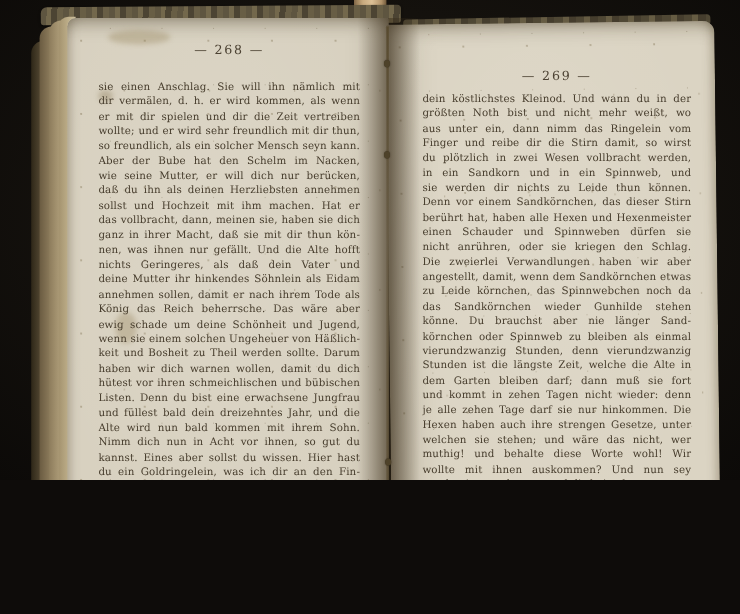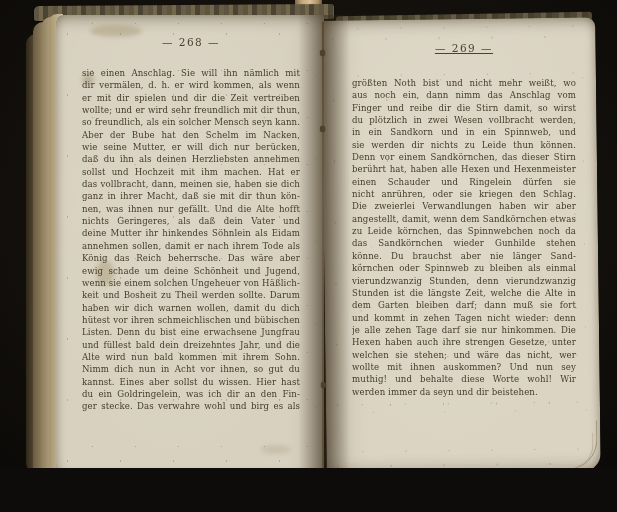--- a/index.html
+++ b/index.html
@@ -1,17 +1,17 @@
 <!DOCTYPE html>
 <html><head>
 <meta charset="utf-8">
 <style>
   html,body{margin:0;padding:0;background:#0e0c0a;}
   .scene{
-    position:relative;width:617px;height:468px;overflow:hidden;
+    position:relative;width:617px;height:400px;overflow:hidden;
     background:radial-gradient(ellipse at 50% 45%, #1d1a14 0%, #14110d 55%, #0c0a08 100%);
     font-family:"DejaVu Serif", serif;
   }
   .scene *{position:absolute;box-sizing:border-box;}
 
   
   .stick{background:linear-gradient(90deg,#8f7450 0%,#c9ab7f 28%,#dcc096 55%,#b2936a 85%,#7d6444 100%);}
   .stick-top{left:295px;top:0;width:27px;height:57px;border-radius:0 0 6px 6px;
     box-shadow:inset 0 -6px 7px -3px rgba(40,30,18,.75);}
   .stick-bottom{left:285px;top:486px;width:21px;height:26px;border-radius:3px 3px 0 0;
@@ -106,21 +106,21 @@
   .knot1{left:320px;top:50px;}
   .knot2{left:320px;top:126px;}
   .knot3{left:321px;top:382px;}
 
   
   .header{
     height:14px;font-size:10.5px;letter-spacing:1.5px;color:#4c4233;
     text-align:center;white-space:nowrap;
   }
   .header-left{left:82px;top:36px;width:218px;}
-  .header-right{left:352px;top:42px;width:224px;text-decoration:underline;}
+  .header-right{left:352px;top:58px;width:224px;}
   .textblock{color:#463c2c;}
   .textblock-left{left:82px;top:67px;width:218px;height:350px;}
   .textblock-right{left:352px;top:77px;width:224px;height:350px;}
   .line{
     position:static;display:block;height:12.35px;overflow:hidden;
     font-size:8.6px;line-height:12.35px;letter-spacing:.1px;
     text-align:justify;text-align-last:justify;white-space:normal;
   }
   .line.ragged{text-align-last:left;}
 </style>
@@ -179,45 +179,46 @@
       <div class="line">hütest vor ihren schmeichlischen und bübischen</div>
       <div class="line">Listen. Denn du bist eine erwachsene Jungfrau</div>
       <div class="line">und füllest bald dein dreizehntes Jahr, und die</div>
       <div class="line">Alte wird nun bald kommen mit ihrem Sohn.</div>
       <div class="line">Nimm dich nun in Acht vor ihnen, so gut du</div>
       <div class="line">kannst. Eines aber sollst du wissen. Hier hast</div>
       <div class="line">du ein Goldringelein, was ich dir an den Fin-</div>
       <div class="line">ger stecke. Das verwahre wohl und birg es als</div>
     </div>
   <div class="textblock textblock-right">
+      <div class="line">dein köstlichstes Kleinod. Und wann du in der</div>
       <div class="line">größten Noth bist und nicht mehr weißt, wo</div>
-      <div class="line">aus noch ein, dann nimm das Anschlag vom</div>
+      <div class="line">aus unter ein, dann nimm das Ringelein vom</div>
       <div class="line">Finger und reibe dir die Stirn damit, so wirst</div>
       <div class="line">du plötzlich in zwei Wesen vollbracht werden,</div>
       <div class="line">in ein Sandkorn und in ein Spinnweb, und</div>
       <div class="line">sie werden dir nichts zu Leide thun können.</div>
       <div class="line">Denn vor einem Sandkörnchen, das dieser Stirn</div>
       <div class="line">berührt hat, haben alle Hexen und Hexenmeister</div>
-      <div class="line">einen Schauder und Ringelein dürfen sie</div>
+      <div class="line">einen Schauder und Spinnweben dürfen sie</div>
       <div class="line">nicht anrühren, oder sie kriegen den Schlag.</div>
       <div class="line">Die zweierlei Verwandlungen haben wir aber</div>
       <div class="line">angestellt, damit, wenn dem Sandkörnchen etwas</div>
       <div class="line">zu Leide körnchen, das Spinnwebchen noch da</div>
       <div class="line">das Sandkörnchen wieder Gunhilde stehen</div>
       <div class="line">könne. Du brauchst aber nie länger Sand-</div>
       <div class="line">körnchen oder Spinnweb zu bleiben als einmal</div>
       <div class="line">vierundzwanzig Stunden, denn vierundzwanzig</div>
       <div class="line">Stunden ist die längste Zeit, welche die Alte in</div>
       <div class="line">dem Garten bleiben darf; dann muß sie fort</div>
       <div class="line">und kommt in zehen Tagen nicht wieder: denn</div>
       <div class="line">je alle zehen Tage darf sie nur hinkommen. Die</div>
       <div class="line">Hexen haben auch ihre strengen Gesetze, unter</div>
       <div class="line">welchen sie stehen; und wäre das nicht, wer</div>
+      <div class="line">muthig! und behalte diese Worte wohl! Wir</div>
       <div class="line">wollte mit ihnen auskommen? Und nun sey</div>
-      <div class="line">muthig! und behalte diese Worte wohl! Wir</div>
       <div class="line ragged">werden immer da seyn und dir beistehen.</div>
     </div>
 
   <div class="gutter"></div>
   <div class="thread"></div>
   <div class="knot knot1"></div>
   <div class="knot knot2"></div>
   <div class="knot knot3"></div>
 
 </div>

